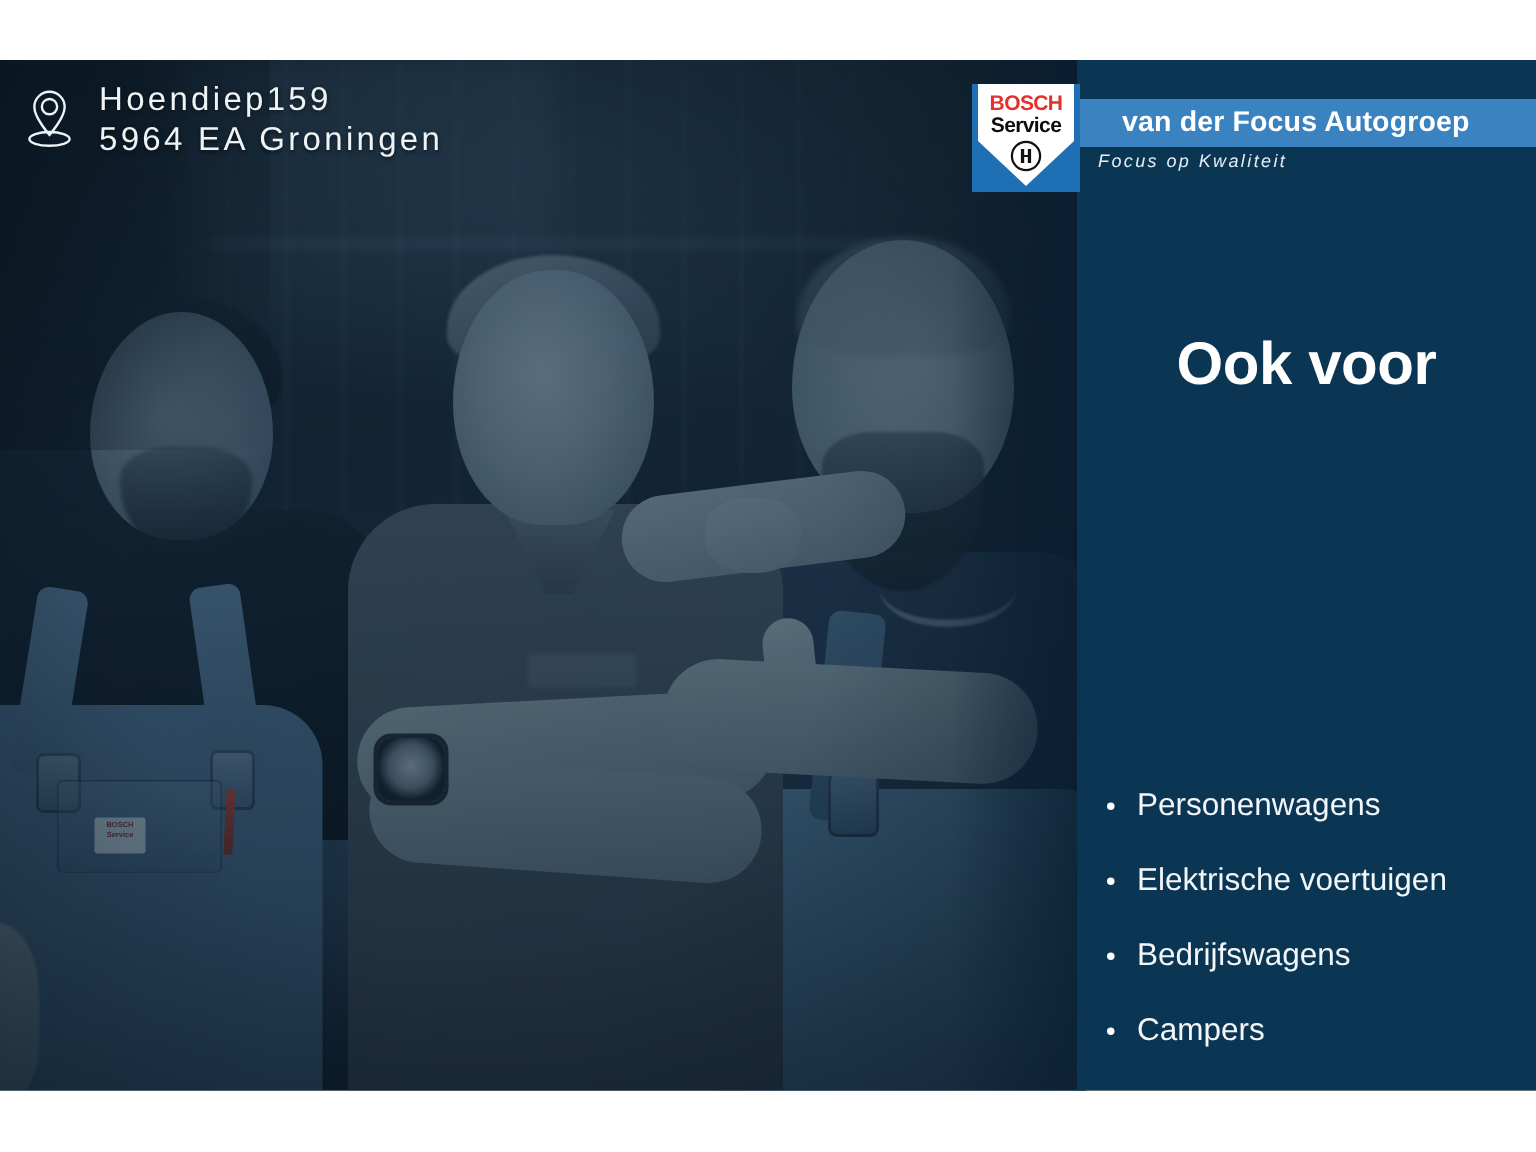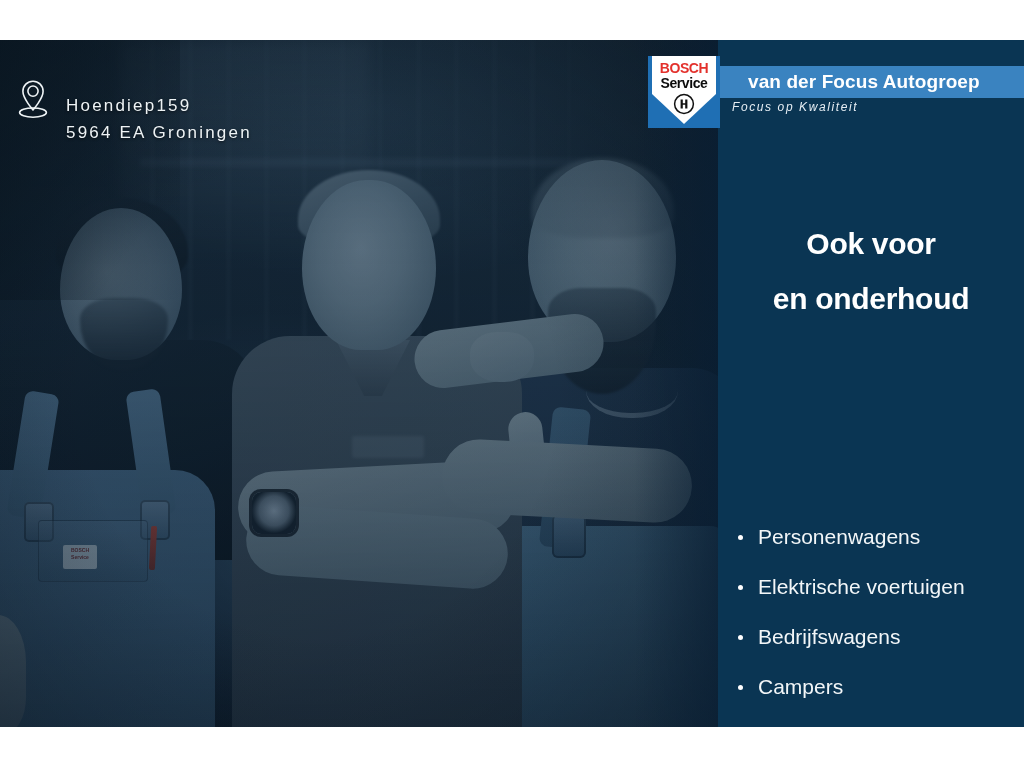--- a/index.html
+++ b/index.html
@@ -262,25 +262,24 @@
 
   
   .address {
     position:absolute; left:16px; top:12px;
     display:flex; align-items:center; gap:16px;
     z-index:8;
   }
   .pin-icon { width:34px; height:42px; flex:none; }
   .address-lines {
     color:#eef3f5;
-    font-size:17px; line-height:27px;
+    font-size:22px; line-height:27px;
     letter-spacing:2.2px;
     text-shadow:0 1px 3px rgba(0,0,0,.6);
     white-space:nowrap;
-    margin-top:40px;
   }
 
   
   .panel {
     position:absolute; left:718px; top:0;
     width:306px; height:687px;
     background:#0a3553;
     z-index:6;
   }
 
@@ -332,21 +331,21 @@
     font-size:14px; font-weight:bold; letter-spacing:-.4px;
   }
   .bosch-mark { position:absolute; left:25px; top:37px; width:22px; height:22px; }
 
   
   .headline {
     position:absolute; left:718px; top:176px;
     width:306px;
     text-align:center;
     color:#ffffff;
-    font-size:30px; line-height:55px; font-weight:bold;
+    font-size:40px; line-height:55px; font-weight:bold;
     letter-spacing:-.3px;
     z-index:9;
   }
   .headline span { display:block; }
 
   
   .bullets {
     position:absolute; left:736px; top:472px;
     width:290px;
     z-index:9;
@@ -451,21 +450,20 @@
         <path d="M7.6 6.4h2.2v3.9h2.4V6.4h2.2v9.2h-2.2v-3.9H9.8v3.9H7.6z" fill="#111"></path>
       </svg>
     </span>
   </div>
 
   <div class="brand-name">van der Focus Autogroep</div>
   <div class="tagline">Focus op Kwaliteit</div>
 
   <div class="headline">
     <span>Ook voor</span>
-    <span>en onderhoud</span>
   </div>
 
   <ul class="bullets">
     <li>Personenwagens</li>
     <li>Elektrische voertuigen</li>
     <li>Bedrijfswagens</li>
     <li>Campers</li>
   </ul>
 
 </div>

